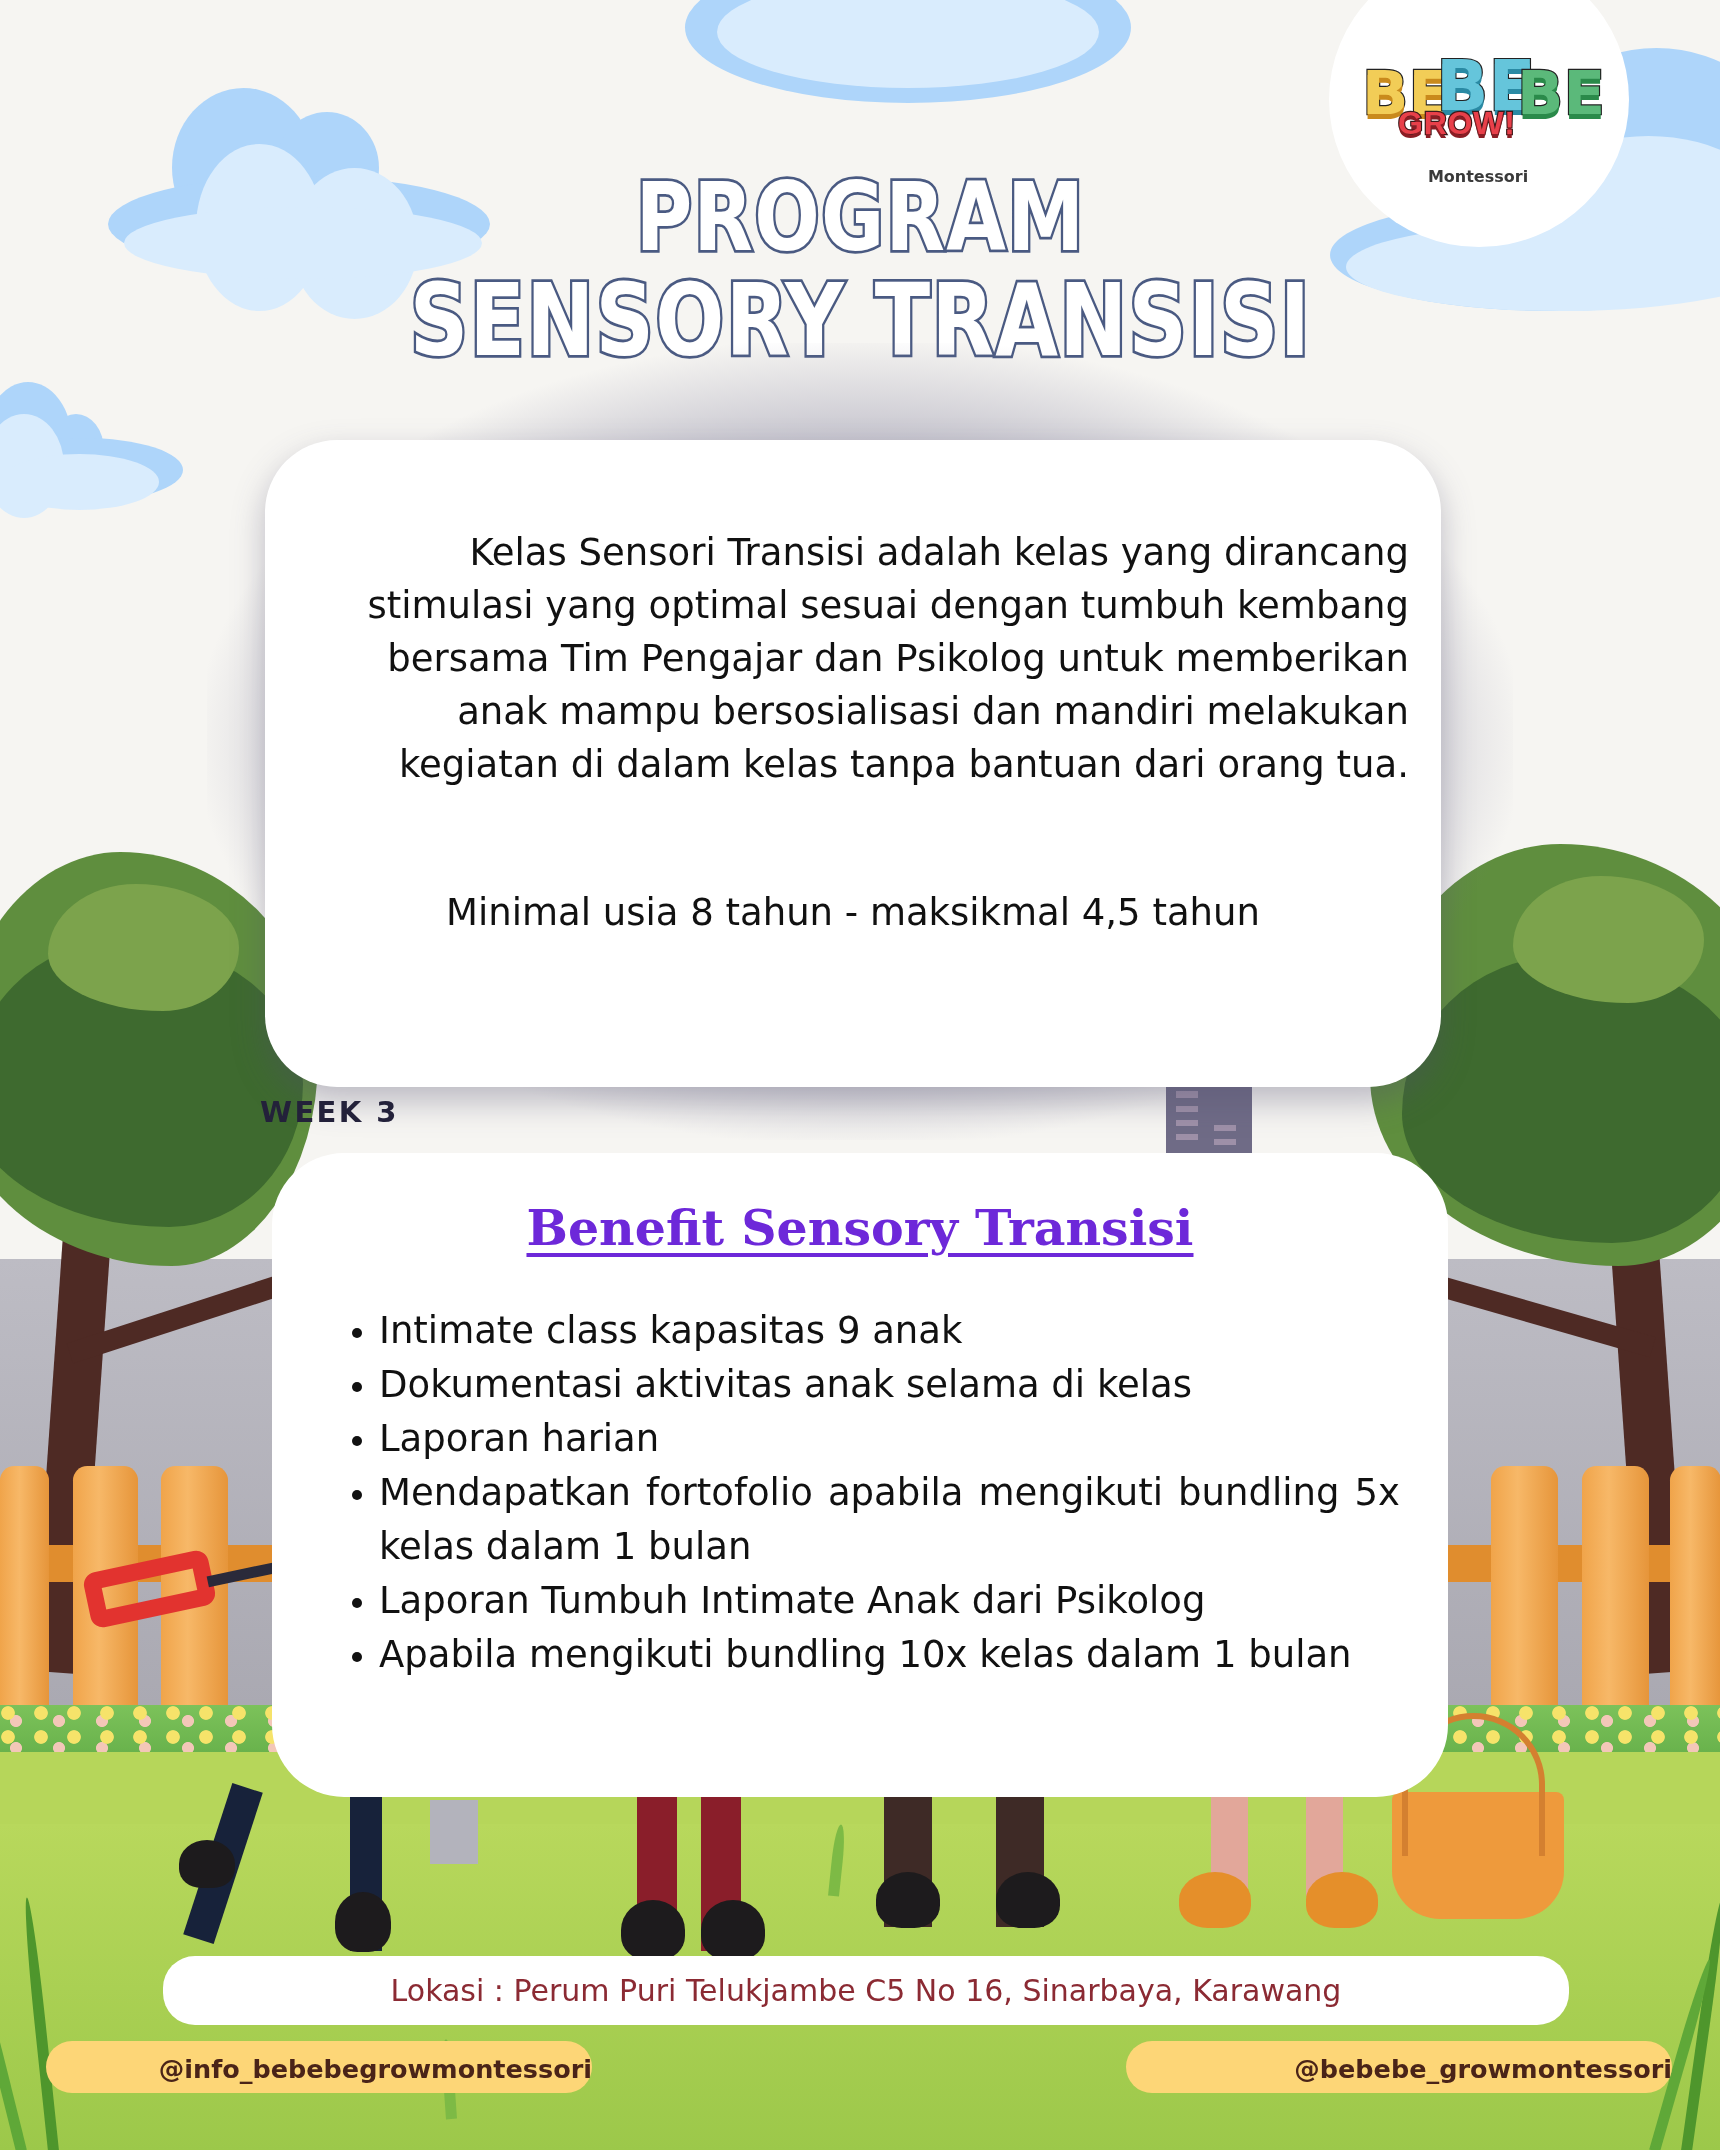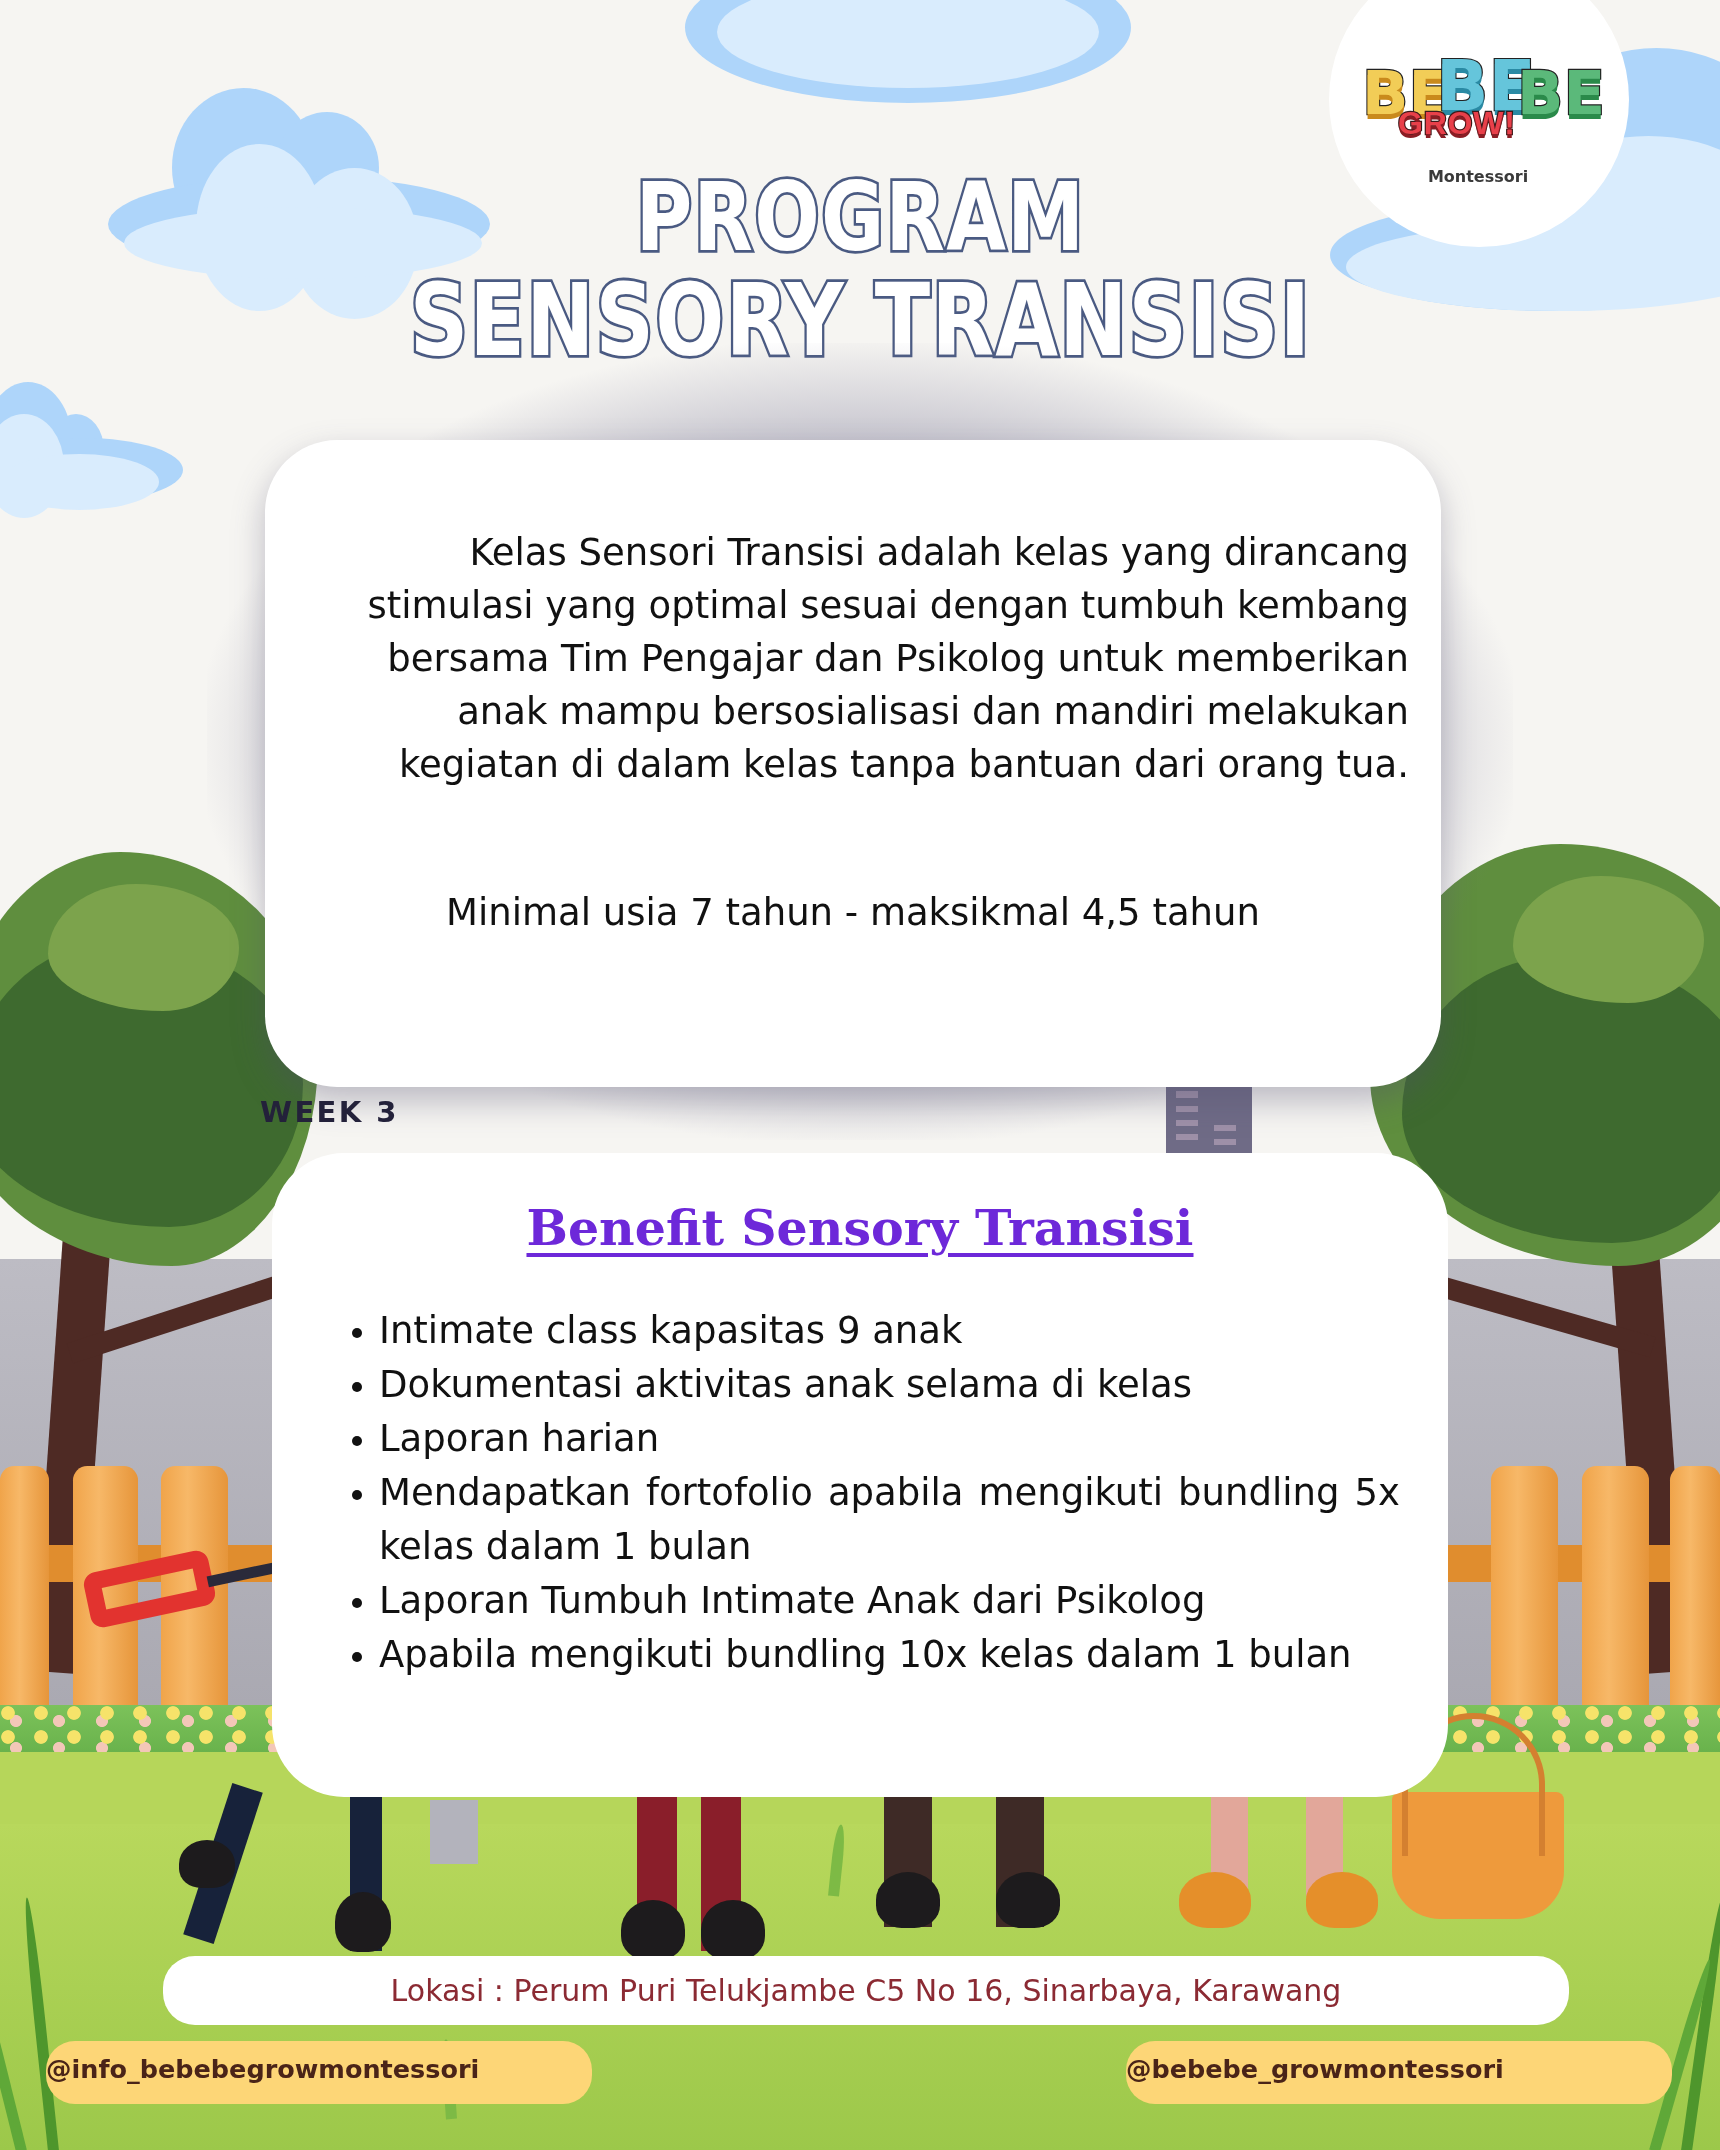--- a/index.html
+++ b/index.html
@@ -55,21 +55,21 @@
   .week { position:absolute; left:260px; top:1095px; font-family:"DejaVu Sans", sans-serif; font-weight:bold; font-size:29px; color:#23213a; letter-spacing:2.4px; }
 
   .benefit-title { position:absolute; left:0; right:0; top:46px; text-align:center; font-family:"DejaVu Serif", serif; font-weight:bold;
                    font-size:49px; color:#6d28d9; text-decoration:underline; text-decoration-thickness:4px; text-underline-offset:8px; }
   .benefits { position:absolute; left:64px; right:48px; top:151px; margin:0; padding:0 0 0 43px; font-family:"DejaVu Sans", sans-serif; font-size:37px; line-height:54px; color:#111; }
   .benefits li { text-align:justify; text-align-last:left; }
   .benefits li::marker { font-size:32px; }
 
   .loc { position:absolute; left:163px; top:1956px; width:1406px; height:69px; background:#ffffff; border-radius:32px; text-align:center;
          line-height:69px; font-family:"DejaVu Sans", sans-serif; font-size:30px; color:#8b2a33; }
-  .pill { position:absolute; top:2041px; height:63px; background:#fdd677; border-radius:29px; text-align:left; line-height:57px;
+  .pill { position:absolute; top:2041px; height:52px; background:#fdd677; border-radius:29px; text-align:right; line-height:57px;
           font-family:"DejaVu Sans", sans-serif; font-weight:bold; font-size:25.5px; color:#4a2418; }
   .pill-left { left:46px; width:546px; }
   .pill-right { left:1126px; width:546px; }
   .grass { position:absolute; width:11px; border-radius:50% 50% 0 0; background:#5fa838; transform-origin:bottom center; }
 </style>
 </head>
 <body>
 
 <div class="cloud" style="left:108px;top:88px;width:382px;height:231px;">
   <div class="c dark" style="left:64px;top:0;width:143px;height:159px;"></div>
@@ -175,21 +175,21 @@
 <div class="glow"></div>
 
 <div class="card card1">
   <div class="intro">
     <p>Kelas Sensori Transisi adalah kelas yang dirancang</p>
     <p>stimulasi yang optimal sesuai dengan tumbuh kembang</p>
     <p>bersama Tim Pengajar dan Psikolog untuk memberikan</p>
     <p>anak mampu bersosialisasi dan mandiri melakukan</p>
     <p>kegiatan di dalam kelas tanpa bantuan dari orang tua.</p>
   </div>
-  <div class="age">Minimal usia 7 tahun - maksikmal 4,5 tahun</div>
+  <div class="age">Minimal usia 8 tahun - maksikmal 4,5 tahun</div>
 </div>
 
 <div class="week">WEEK 3</div>
 
 <div class="card card2">
   <div class="benefit-title">Benefit Sensory Transisi</div>
   <ul class="benefits">
     <li>Intimate class kapasitas 9 anak</li>
     <li>Dokumentasi aktivitas anak selama di kelas</li>
     <li>Laporan harian</li>

